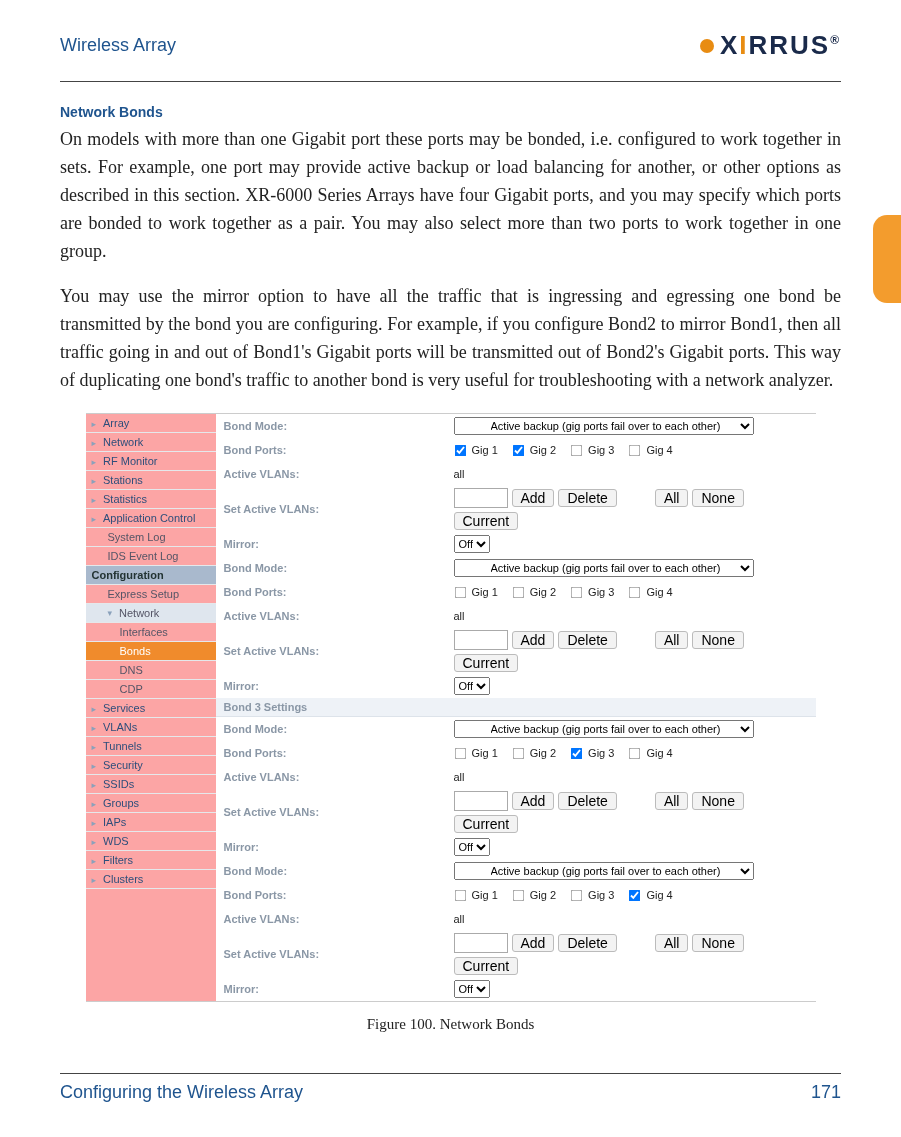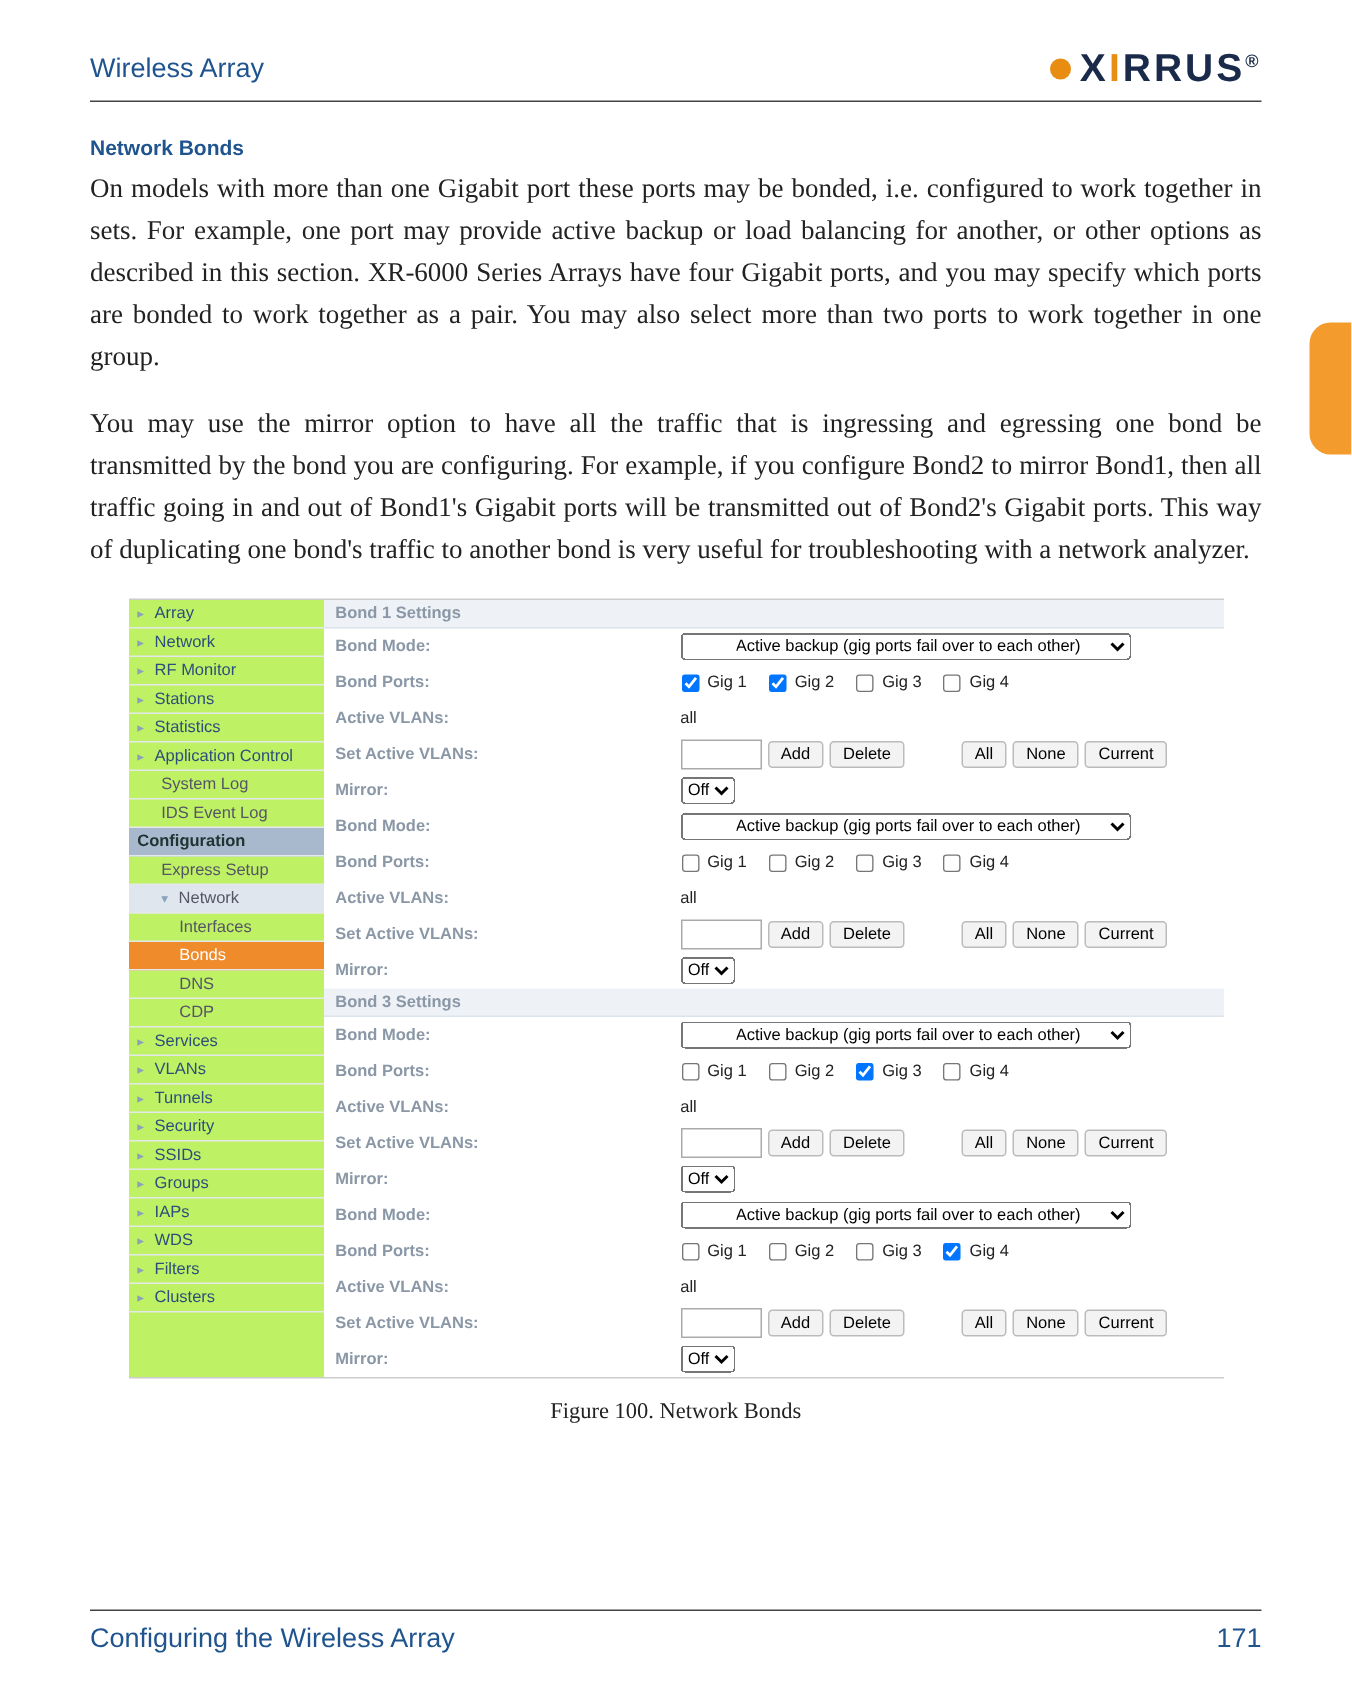--- a/index.html
+++ b/index.html
@@ -13,21 +13,21 @@
     box-sizing: border-box;
   }
   .page {
     padding: 30px 60px 0 60px;
   }
   .top-row {
     display: flex;
     justify-content: space-between;
     align-items: center;
     border-bottom: 1px solid #444;
-    padding-bottom: 6px;
+    padding-bottom: 20px;
     margin-bottom: 22px;
   }
   .running-head {
     font-family: Arial, Helvetica, sans-serif;
     font-size: 18px;
     color: #1f548e;
     font-weight: 400;
   }
   .logo {
     display: flex;
@@ -79,21 +79,21 @@
     font-family: Arial, Helvetica, sans-serif;
     font-size: 11px;
   }
   .fig-inner {
     display: flex;
     border-top: 1px solid #ccc;
     border-bottom: 1px solid #ccc;
   }
   .sidebar {
     width: 130px;
-    background: #bef264;
+    background: #fca5a5;
   }
   .nav-item {
     display: flex;
     align-items: center;
     gap: 4px;
     padding: 3px 6px;
     border-bottom: 1px solid #e5e8eb;
     color: #2d4e7b;
     font-size: 11px;
   }
@@ -151,21 +151,21 @@
   select.sel {
     font-size: 11px;
     font-family: Arial, sans-serif;
     height: 18px;
   }
   .sel-wide { width: 300px; padding-left: 32px; }
   .sel-narrow { width: 36px; }
   input[type=checkbox].cb { margin: 0 2px 0 0; transform: scale(0.9);}
   .gig-lbl { margin-right: 10px; display:inline-flex; align-items:center; gap:3px;}
   .btn {
-    font-size: 11px;
+    font-size: 14px;
     padding: 0 8px;
     height: 18px;
     background: #f3f3f3;
     border: 1px solid #bbb;
     border-radius: 3px;
     font-family: Arial;
   }
   .txt {
     width: 48px; height: 16px; border: 1px solid #aaa; font-size:11px;
   }
@@ -304,21 +304,20 @@
             <span class="tri"></span>
             <span>Filters</span>
           </div>
         <div class="nav-item">
             <span class="tri"></span>
             <span>Clusters</span>
           </div>
       </div>
 
       <div class="content" id="bond-content">
-          <div class="bond-header">Bond 1 Settings</div>
           <div class="row">
             <div class="row-label">Bond Mode:</div>
             <div class="row-val">
               <select class="sel sel-wide"><option>Active backup (gig ports fail over to each other)</option></select>
             </div>
           </div>
           <div class="row">
             <div class="row-label">Bond Ports:</div>
             <div class="row-val">
               <label class="gig-lbl">

